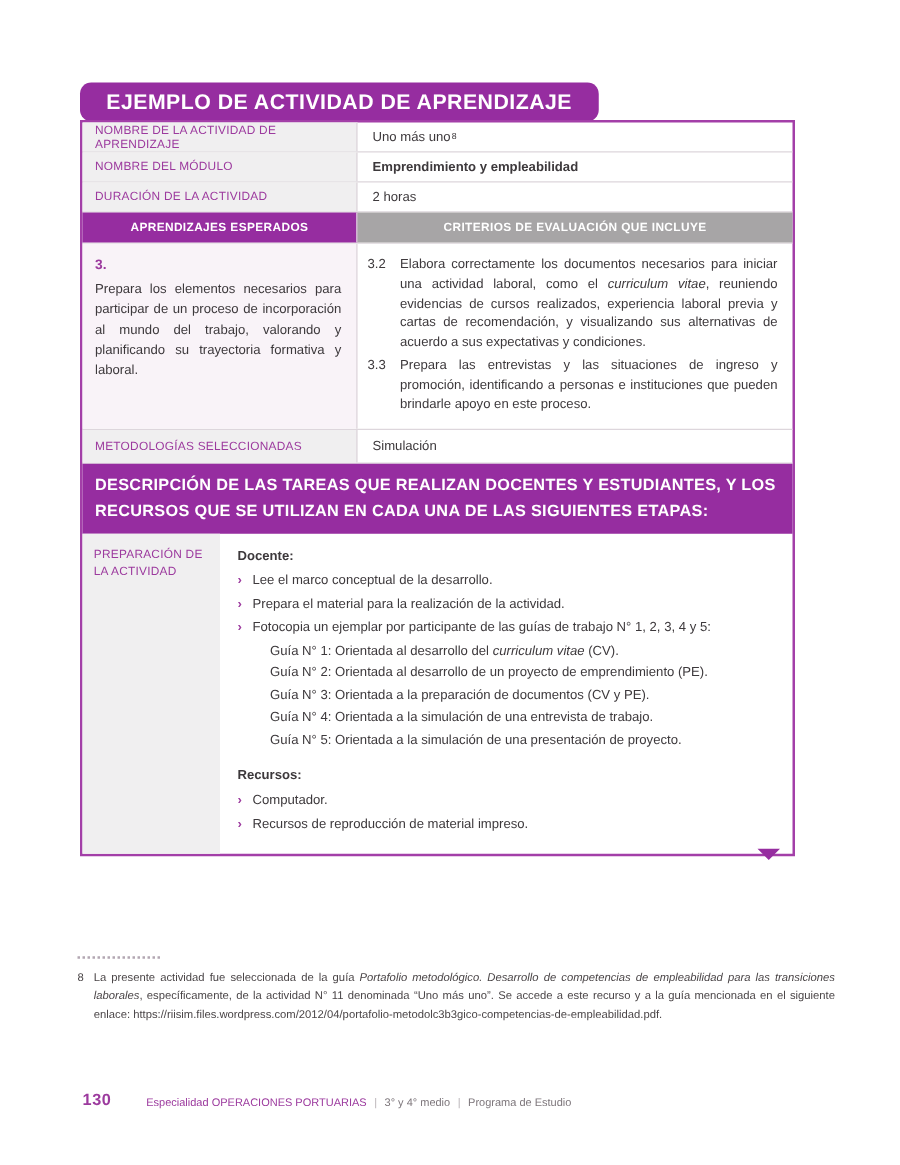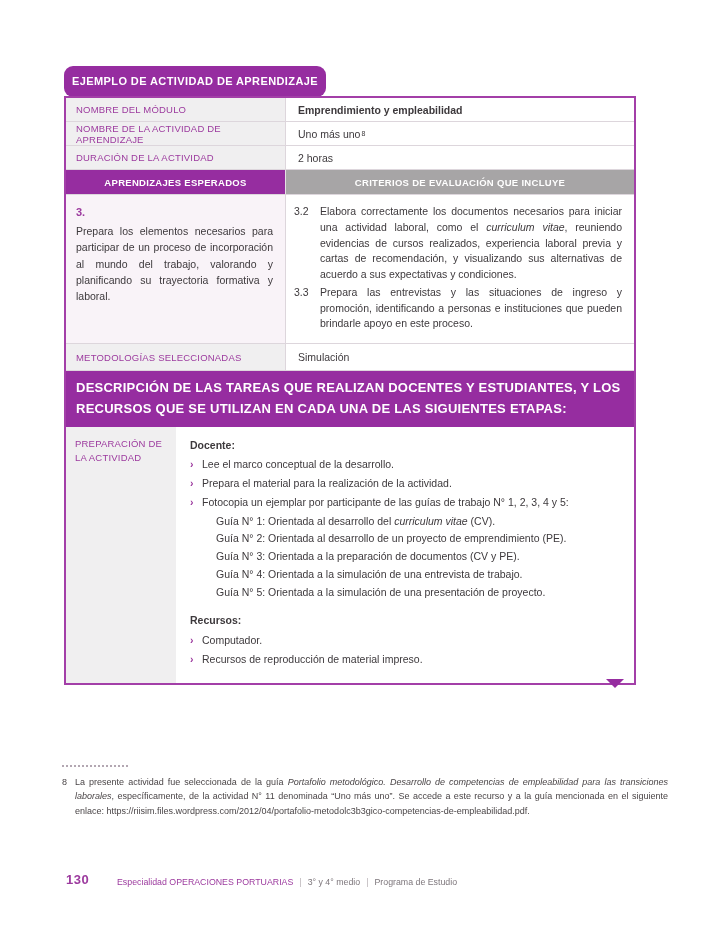--- a/index.html
+++ b/index.html
@@ -4,22 +4,22 @@
 <style>
   * { margin:0; padding:0; box-sizing:border-box; }
   html,body { background:#ffffff; }
   .page {
     position:relative; width:720px; height:932px; background:#fff;
     font-family:"Liberation Sans", sans-serif; color:#3d393c; overflow:hidden;
   }
   
   .title-tab {
     position:absolute; left:64px; top:66px; height:31px; line-height:31px;
-    background:#962da0; color:#fff; font-size:11px; font-weight:bold;
-    letter-spacing:.4px; padding:0 8px; border-radius:9px;
+    background:#962da0; color:#fff; font-size:17px; font-weight:bold;
+    letter-spacing:.4px; padding:0 21px; border-radius:9px;
   }
   
   .act-table {
     position:absolute; left:64px; top:96px; width:572px;
     border:2px solid #a33fa8; background:#fff;
   }
   .row { display:flex; align-items:stretch; border-bottom:1px solid #ddd6dc; }
   .info-row { height:24px; }
   .info-label {
     width:220px; background:#f0eff0; color:#9c3a9e; font-size:9.5px;
@@ -102,29 +102,29 @@
 
 <div class="page">
 
   <div class="title-tab">
     <span>EJEMPLO DE ACTIVIDAD DE APRENDIZAJE</span>
   </div>
 
   <div class="act-table">
 
     <div class="row info-row">
-      <div class="info-label">NOMBRE DEL MÓDULO</div>
-      <div class="info-value bold">Emprendimiento y empleabilidad</div>
-    </div>
-    <div class="row info-row">
       <div class="info-label">NOMBRE DE LA ACTIVIDAD DE APRENDIZAJE</div>
       <div class="info-value">
         <span>Uno más uno</span>
           <sup class="fn">8</sup>
       </div>
+    </div>
+    <div class="row info-row">
+      <div class="info-label">NOMBRE DEL MÓDULO</div>
+      <div class="info-value bold">Emprendimiento y empleabilidad</div>
     </div>
     <div class="row info-row">
       <div class="info-label">DURACIÓN DE LA ACTIVIDAD</div>
       <div class="info-value">2 horas</div>
     </div>
 
     <div class="row hdr-row">
       <div class="hdr-left">APRENDIZAJES ESPERADOS</div>
       <div class="hdr-right">CRITERIOS DE EVALUACIÓN QUE INCLUYE</div>
     </div>

